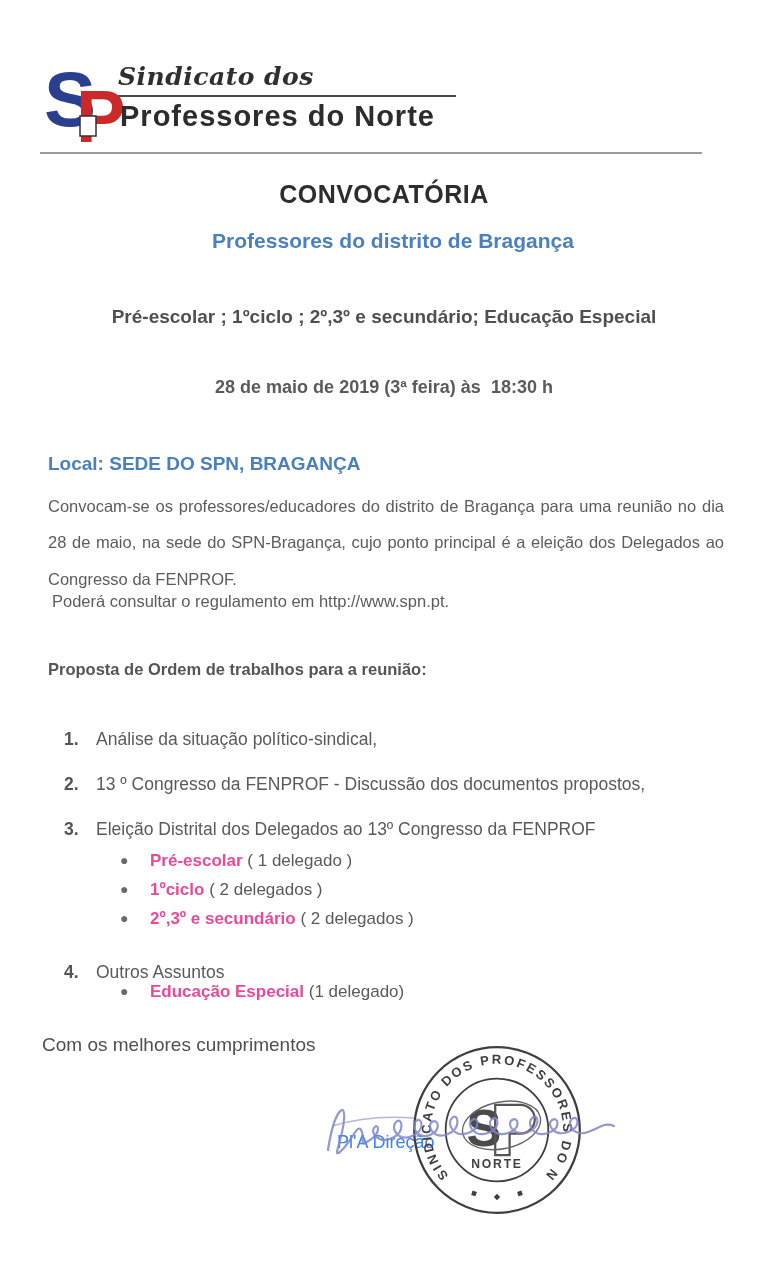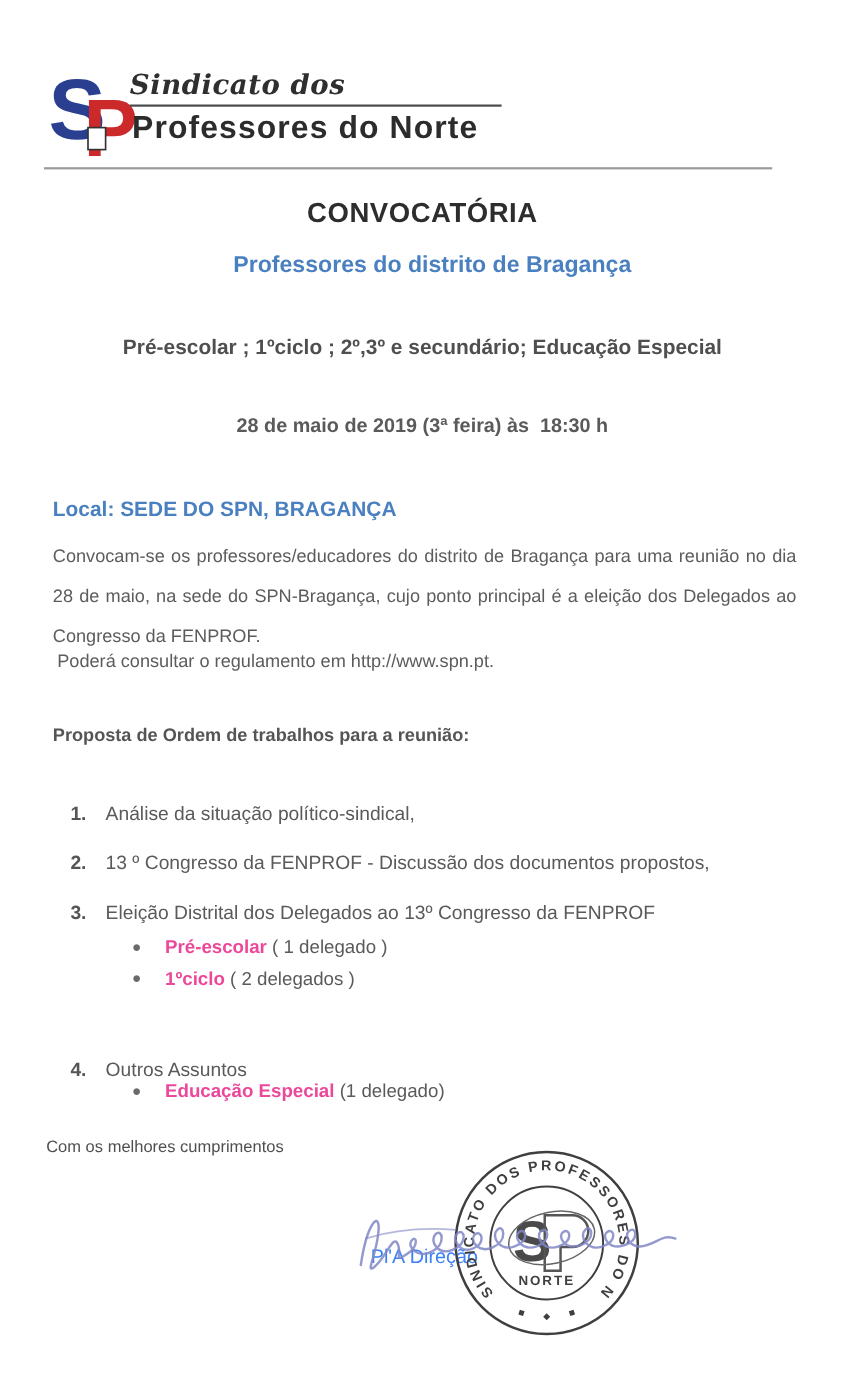--- a/index.html
+++ b/index.html
@@ -73,21 +73,21 @@
   .item-4 { top: 962px; }
 
   .bullet-item { position: absolute; left: 120px; font-size: 17px; color: #5a5a5a; }
   .bullet-item .dot { display: inline-block; width: 30px; color: #6a6a6a; font-size: 14px; vertical-align: 1px; }
   .bullet-item .blabel { font-weight: bold; color: #ec4899; }
   .bullet-1 { top: 851px; }
   .bullet-2 { top: 880px; }
   .bullet-3 { top: 909px; }
   .bullet-4 { top: 938px; margin-top: 44px; }
 
-  .regards { position: absolute; left: 42px; top: 1034px; font-size: 15px; color: #4f4f4f; }
+  .regards { position: absolute; left: 42px; top: 1034px; font-size: 19px; color: #4f4f4f; }
   .signoff { position: absolute; left: 337px; top: 1132px; font-size: 18px; color: #3b82f6; }
 
   .stamp { position: absolute; left: 407px; top: 1040px; width: 180px; height: 180px; }
   .signature { position: absolute; left: 318px; top: 1092px; width: 316px; height: 80px; }
 </style>
 </head>
 <body>
 
 <div class="page">
 
@@ -119,20 +119,23 @@
   </div>
   <div class="num-item item-3">
     <span class="num">3.</span><span>Eleição Distrital dos Delegados ao 13º Congresso da FENPROF</span>
   </div>
 
   <div class="bullet-item bullet-1">
     <span class="dot">●</span><span class="blabel">Pré-escolar</span><span> ( 1 delegado )</span>
   </div>
   <div class="bullet-item bullet-2">
     <span class="dot">●</span><span class="blabel">1ºciclo</span><span> ( 2 delegados )</span>
+  </div>
+  <div class="bullet-item bullet-3">
+    <span class="dot">●</span><span class="blabel">2º,3º e secundário</span><span> ( 2 delegados )</span>
   </div>
   <div class="bullet-item bullet-4">
     <span class="dot">●</span><span class="blabel">Educação Especial</span><span> (1 delegado)</span>
   </div>
 
   <div class="num-item item-4">
     <span class="num">4.</span><span>Outros Assuntos</span>
   </div>
 
   <div class="regards">Com os melhores cumprimentos</div>

